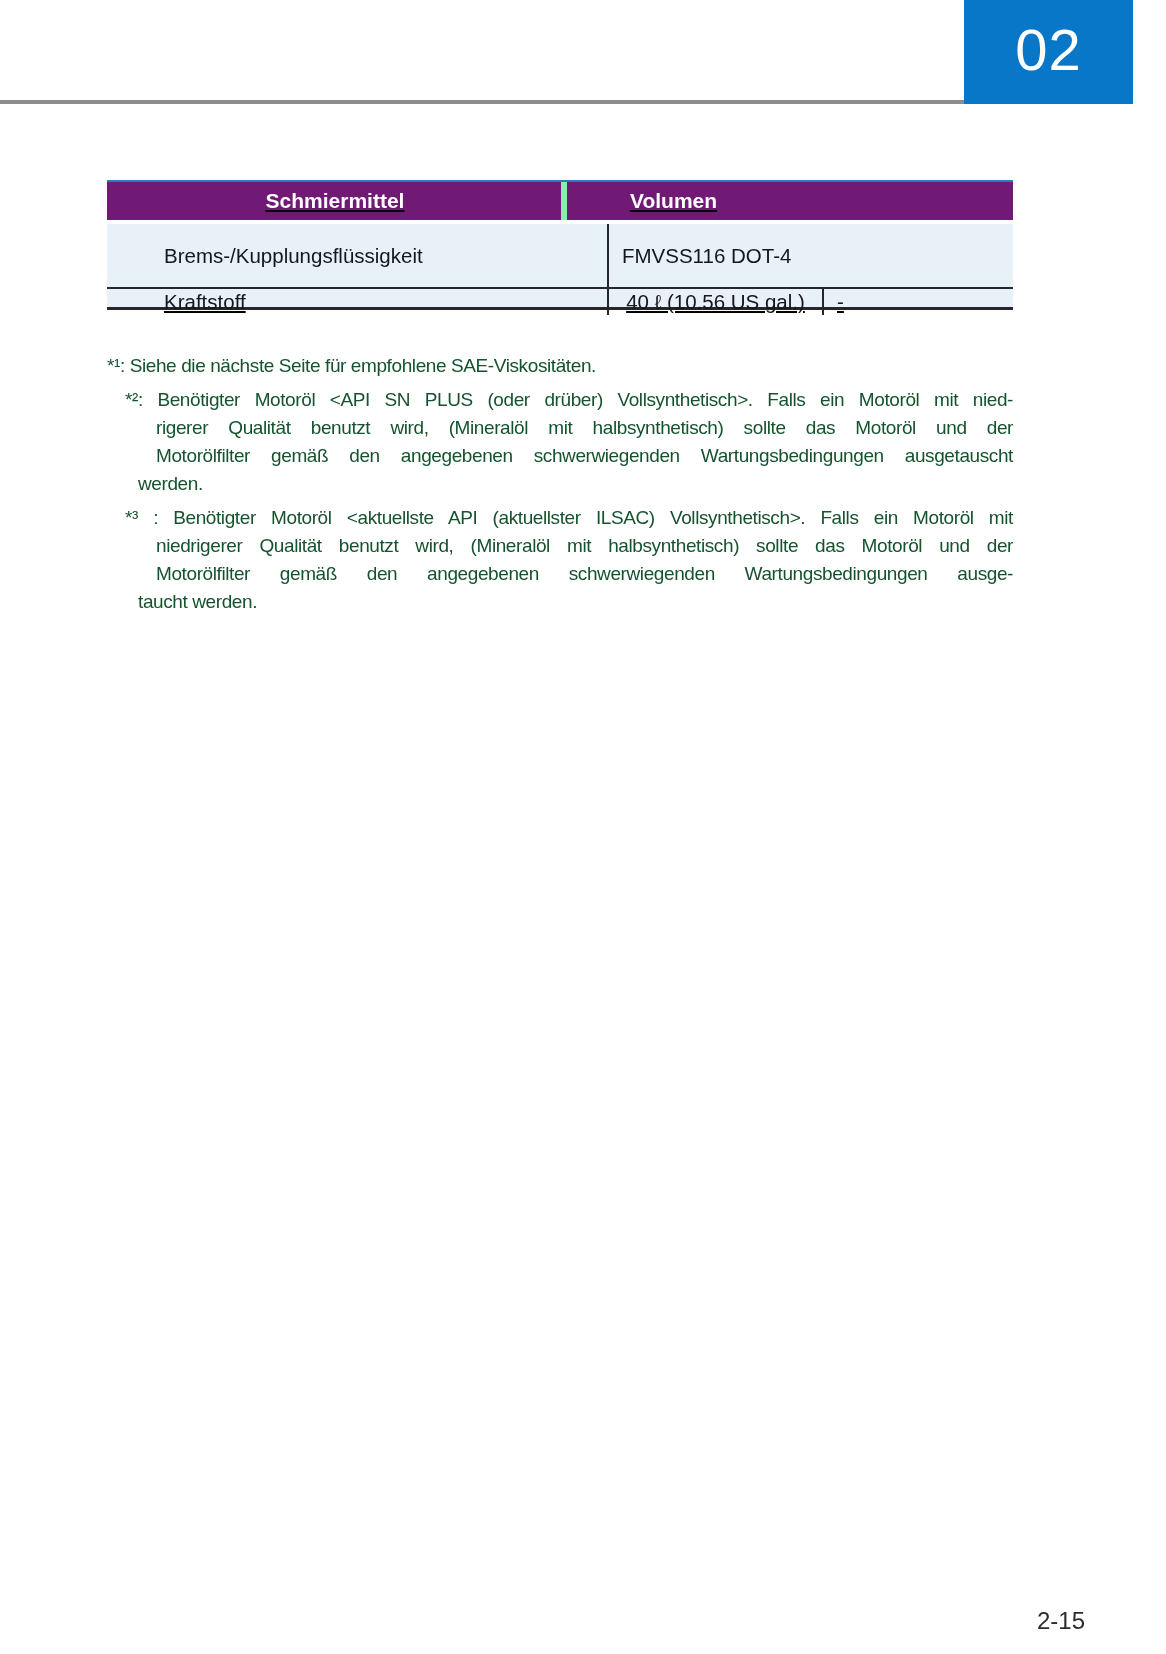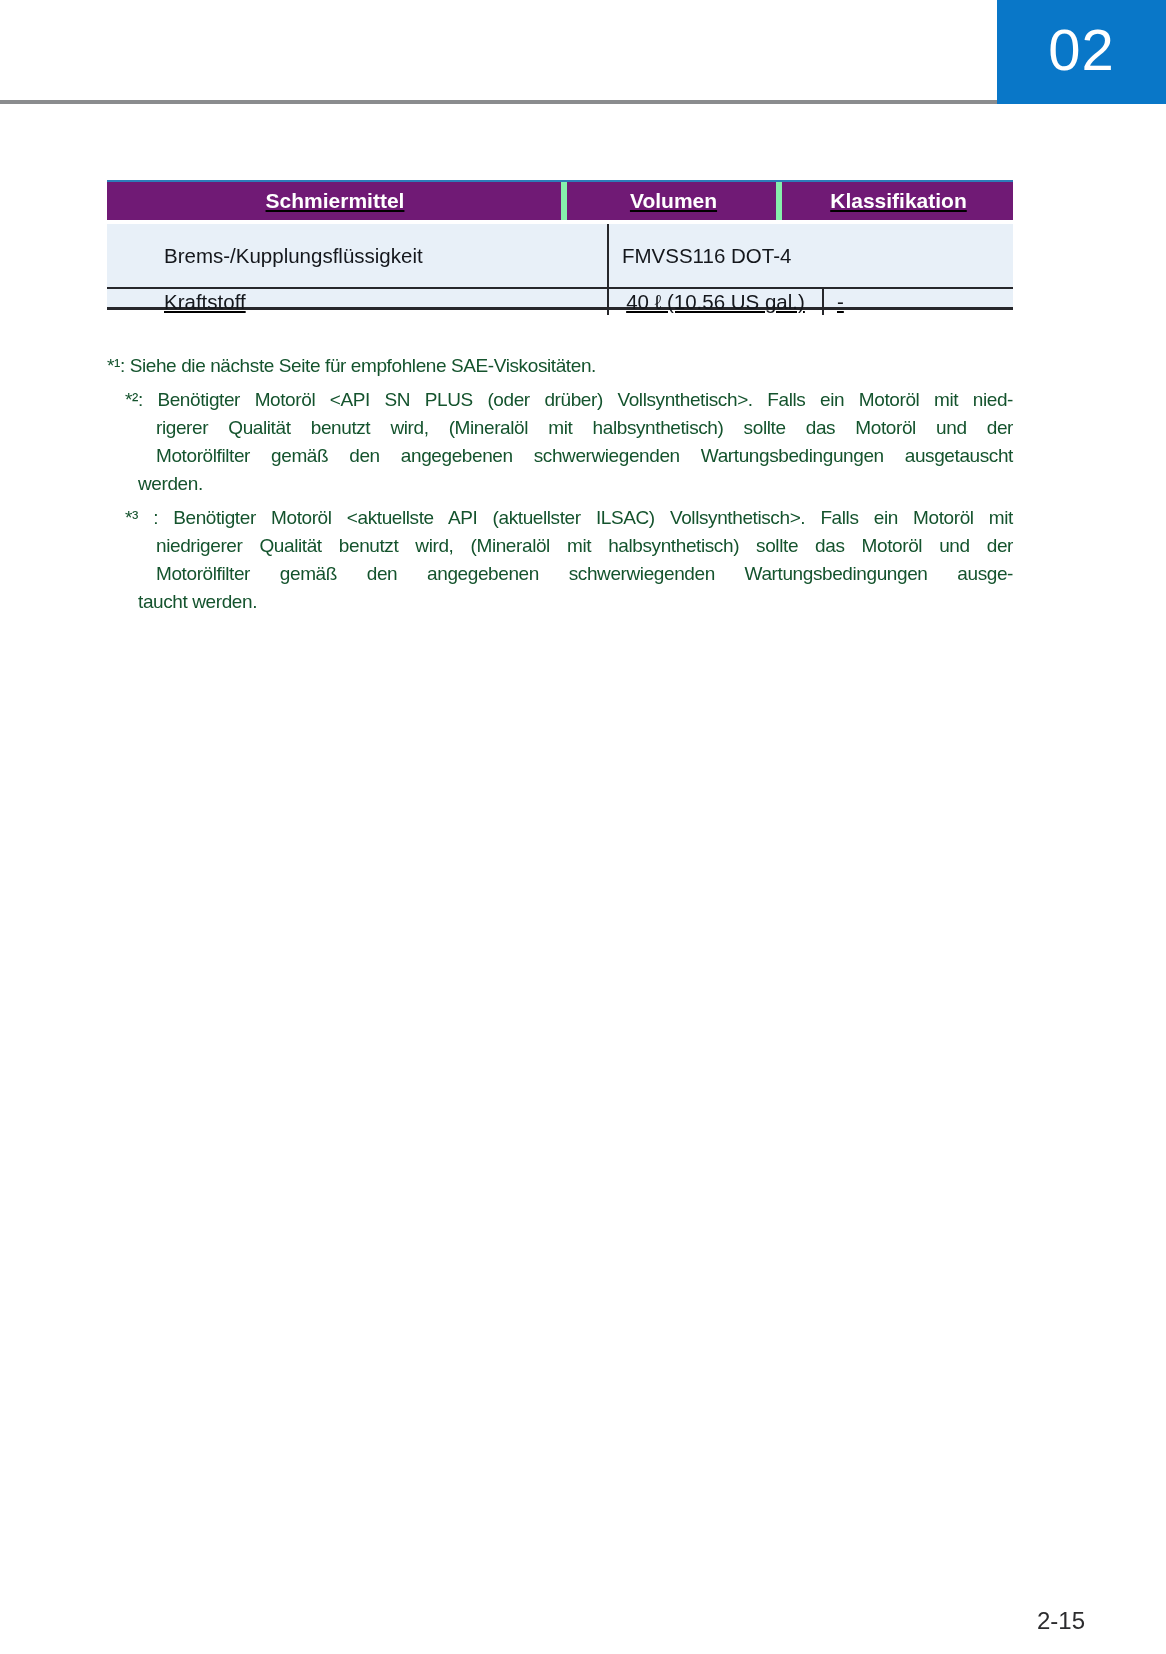--- a/index.html
+++ b/index.html
@@ -14,21 +14,21 @@
 
   
   .chapter-rule {
     position: absolute;
     left: 0; top: 100px;
     width: 997px; height: 4px;
     background: #8a8c8e;
   }
   .chapter-tab {
     position: absolute;
-    left: 997px; top: 0;
+    left: 964px; top: 0;
     width: 169px; height: 104px;
     background: #0977c8;
     display: flex; align-items: center; justify-content: center;
   }
   .chapter-number {
     color: #ffffff;
     font-size: 58px;
     font-weight: 400;
     letter-spacing: 1px;
     line-height: 1;
@@ -115,21 +115,20 @@
   <div class="chapter-rule"></div>
 
   <div class="chapter-tab">
     <span class="chapter-number">02</span>
   </div>
 
   <div class="doc-table">
     <div class="thead">
       <div class="th">Schmiermittel</div>
       <div class="th">Volumen</div>
-      <div class="th">Klassifikation</div>
     </div>
     <div class="tbody">
       <div class="trow trow-1">
         <div class="td td-left">Brems-/Kupplungsflüssigkeit</div>
         <div class="td td-left">FMVSS116 DOT-4</div>
       </div>
       <div class="trow trow-2">
         <div class="td td-left">Kraftstoff</div>
         <div class="td td-center">40 ℓ (10.56 US gal.)</div>
         <div class="td td-left">-</div>

